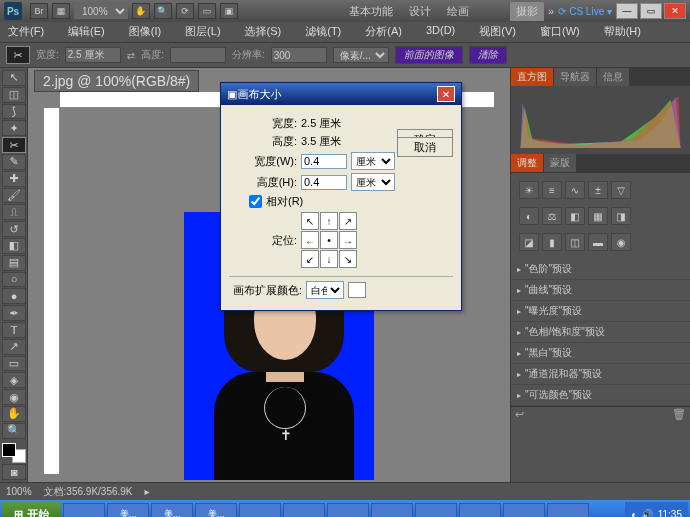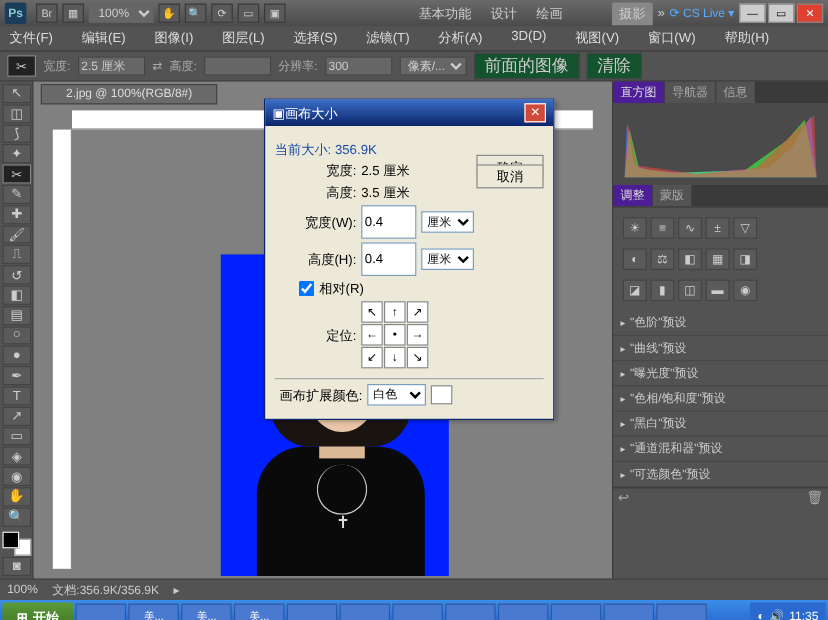--- a/index.html
+++ b/index.html
@@ -13,61 +13,61 @@
 .tab-link { color: #ccc; font-size: 11px; padding: 2px 6px; }
 .tab-link.active { background: #888; border-radius: 2px 2px 0 0; margin-left: 31px; }
 .cs-live { color: #5af; font-size: 10px; }
 .win-btns { display: flex; gap: 2px; }
 .win-btns span { width: 22px; height: 16px; background: #ccc; border: 1px solid #888; display: flex; align-items: center; justify-content: center; font-size: 9px; }
 .win-btns .close { background: #e04030; color: #fff; }
 .menubar { height: 20px; background: #535353; display: flex; align-items: flex-start; padding: 0 4px; color: #ddd; font-size: 11px; gap: 16px; }
 .menubar > span { padding: 2px 4px; cursor: pointer; }
 .optbar { height: 26px; background: #535353; border-top: 1px solid #3a3a3a; border-bottom: 1px solid #3a3a3a; display: flex; align-items: center; padding: 0 6px; gap: 6px; color: #aaa; font-size: 10px; }
 .opt-in { width: 56px; height: 16px; background: #666; border: 1px solid #444; color: #ccc; padding: 0 2px; font-size: 10px; }
-.opt-btn { padding: 1px 8px; background: #14532d; border: 1px solid #444; color: #ccc; font-size: 14px; }
+.opt-btn { padding: 1px 8px; background: #4c1d95; border: 1px solid #444; color: #ccc; font-size: 10px; font-style: italic; }
 .workspace { display: flex; height: 414px; }
 .tools { width: 28px; background: #535353; border-right: 1px solid #3a3a3a; display: flex; flex-direction: column; padding: 2px; gap: 1px; }
 .tool { width: 24px; height: 18px; background: #5a5a5a; border: 1px solid #444; color: #ccc; display: flex; align-items: center; justify-content: center; font-size: 11px; position: relative; }
 .tool.sel { background: #222; border-color: #888; }
 .tool-colors { width: 24px; height: 24px; position: relative; margin-top: 3px; }
 .fg-color { width: 14px; height: 14px; background: #000; border: 1px solid #fff; position: absolute; top: 0; left: 0; }
 .bg-color { width: 14px; height: 14px; background: #fff; border: 1px solid #aaa; position: absolute; bottom: 0; right: 0; }
 .canvas-area { flex: 1; background: #808080; position: relative; overflow: hidden; }
-.doc-tab { position: absolute; top: 2px; left: 6px; background: #6a6a6a; color: #ddd; padding: 2px 20px; font-size: 10px; border: 1px solid #444; }
+.doc-tab { position: absolute; top: 2px; left: 6px; background: #6a6a6a; color: #ddd; padding: 2px 8px; font-size: 14px; border: 1px solid #444; }
 .canvas-wrap { position: absolute; top: 24px; left: 16px; right: 16px; bottom: 8px; background: #808080; }
 .ruler-h { position: absolute; top: 0; left: 16px; right: 0; height: 16px; background: #fff; border-bottom: 1px solid #888; }
 .ruler-v { position: absolute; top: 16px; left: 0; width: 16px; bottom: 0; background: #fff; border-right: 1px solid #888; }
 .image { position: absolute; top: 120px; left: 140px; width: 190px; height: 268px; background: #0020ff; }
 .portrait { position: absolute; top: 20px; left: 30px; width: 140px; height: 248px; }
 .hair { position: absolute; top: 0; left: 10px; width: 120px; height: 140px; background: #1a1410; border-radius: 55% 55% 30% 30%; }
 .face { position: absolute; top: 50px; left: 40px; width: 62px; height: 78px; background: #e8c5a8; border-radius: 45% 45% 50% 50%; }
 .body { position: absolute; top: 140px; left: 0; width: 140px; height: 108px; background: #0a0a0a; border-radius: 40px 40px 0 0; }
 .neck { position: absolute; top: 120px; left: 52px; width: 38px; height: 30px; background: #dab898; }
 .necklace { position: absolute; top: 155px; left: 50px; width: 42px; height: 42px; border: 1px solid #ccc; border-radius: 50%; border-top: none; }
 .cross { position: absolute; top: 195px; left: 66px; color: #ddd; font-size: 14px; }
 .panels { width: 180px; background: #535353; border-left: 1px solid #3a3a3a; display: flex; flex-direction: column; }
 .panel-tabs { height: 18px; display: flex; background: #3a3a3a; font-size: 10px; color: #aaa; }
 .panel-tabs span { padding: 2px 6px; background: #535353; border-right: 1px solid #3a3a3a; }
-.panel-tabs .act { background: #4c1d95; color: #ddd; }
+.panel-tabs .act { background: #c2410c; color: #ddd; }
 .histogram { height: 68px; background: #4a4a4a; padding: 6px; position: relative; }
 .histo-svg { width: 100%; height: 100%; }
 .panel-sec { border-top: 1px solid #3a3a3a; padding: 4px; background: #535353; }
 .adj-grid { display: flex; flex-wrap: wrap; gap: 3px; padding: 4px; }
 .adj-grid span { width: 20px; height: 18px; background: #5a5a5a; border: 1px solid #444; color: #ccc; display: flex; align-items: center; justify-content: center; font-size: 10px; }
 .preset-list { background: #535353; }
 .preset-item { padding: 3px 6px; color: #ccc; font-size: 10px; border-bottom: 1px solid #484848; display: flex; align-items: center; gap: 4px; }
 .preset-item::before { content: "▸"; font-size: 8px; }
 .dialog { position: absolute; top: 82px; left: 220px; width: 242px; background: #ece9d8; border: 1px solid #0a246a; box-shadow: 2px 2px 4px rgba(0,0,0,0.3); }
 .dlg-title { height: 22px; background: linear-gradient(#3b6ec7, #0a246a); color: #fff; display: flex; align-items: center; padding: 0 6px; font-size: 11px; }
 .dlg-title .x { margin-left: auto; width: 18px; height: 16px; background: #d04a3a; display: flex; align-items: center; justify-content: center; border: 1px solid #fff; font-size: 10px; }
 .dlg-body { padding: 8px; font-size: 11px; color: #000; position: relative; }
 .dlg-btn { position: absolute; right: 8px; width: 56px; height: 20px; background: #ece9d8; border: 1px solid #888; font-size: 11px; }
 .field-row { display: flex; align-items: center; gap: 4px; margin: 3px 0; padding-left: 20px; }
 .field-row label { width: 48px; text-align: right; }
-.field-in { width: 46px; height: 28px; border: 1px solid #7b9ebd; padding: 0 2px; font-size: 11px; }
+.field-in { width: 46px; height: 15px; border: 1px solid #7b9ebd; padding: 0 2px; font-size: 11px; }
 .unit-sel { width: 44px; height: 18px; border: 1px solid #7b9ebd; background: #fff; font-size: 10px; }
 .grp-label { color: #1a4aa8; font-size: 11px; margin: 4px 0 2px 0; }
 .anchor-grid { display: inline-grid; grid-template-columns: repeat(3, 18px); grid-template-rows: repeat(3, 18px); gap: 1px; vertical-align: middle; }
 .anchor-grid span { border: 1px solid #888; background: #fff; display: flex; align-items: center; justify-content: center; font-size: 10px; }
 .statusbar { height: 18px; background: #535353; border-top: 1px solid #3a3a3a; color: #ccc; font-size: 10px; display: flex; align-items: center; padding: 0 6px; gap: 12px; }
 .taskbar { height: 28px; background: linear-gradient(#3a8de8, #245cc8); display: flex; align-items: center; padding: 0 2px; }
 .start-btn { height: 24px; padding: 0 12px; background: linear-gradient(#5c9a3a, #3a7220); color: #fff; border-radius: 2px; display: flex; align-items: center; gap: 4px; font-size: 11px; font-weight: bold; }
 .task-btn { height: 22px; width: 42px; background: #4a7ad0; margin-left: 2px; border: 1px solid #2a5aa8; color: #fff; font-size: 9px; display: flex; align-items: center; justify-content: center; overflow: hidden; }
 .tray { margin-left: auto; background: #2a6ad0; height: 24px; padding: 0 6px; display: flex; align-items: center; gap: 4px; color: #fff; font-size: 10px; }
 </style>
@@ -266,21 +266,20 @@
 
 <div class="dialog">
   <div class="dlg-title">
     <span>▣</span>
     <span>画布大小</span>
     <span class="x">✕</span>
   </div>
   <div class="dlg-body">
     <button class="dlg-btn" style="top:24px">确定</button>
     <button class="dlg-btn" style="top:32px">取消</button>
-    <div class="grp-label">当前大小: 356.9K</div>
     <div class="field-row">
         <label>宽度:</label>
         <span>2.5 厘米</span>
       </div>
     <div class="field-row">
         <label>高度:</label>
         <span>3.5 厘米</span>
       </div>
     <div class="field-row">
       <label>宽度(W):</label>
@@ -306,17 +305,17 @@
           <span>•</span>
           <span>→</span>
         <span>↙</span>
           <span>↓</span>
           <span>↘</span>
       </div>
     </div>
     <div style="border-top:1px solid #aaa;margin:8px 0 4px 0"></div>
     <div class="field-row" style="padding-left:4px">
       <span>画布扩展颜色:</span>
-      <select class="unit-sel" style="width:49px"><option>白色</option></select>
+      <select class="unit-sel" style="width:38px"><option>白色</option></select>
       <span style="width:18px;height:16px;background:#fff;border:1px solid #888;display:inline-block"></span>
     </div>
   </div>
 </div>
 
 </body></html>

